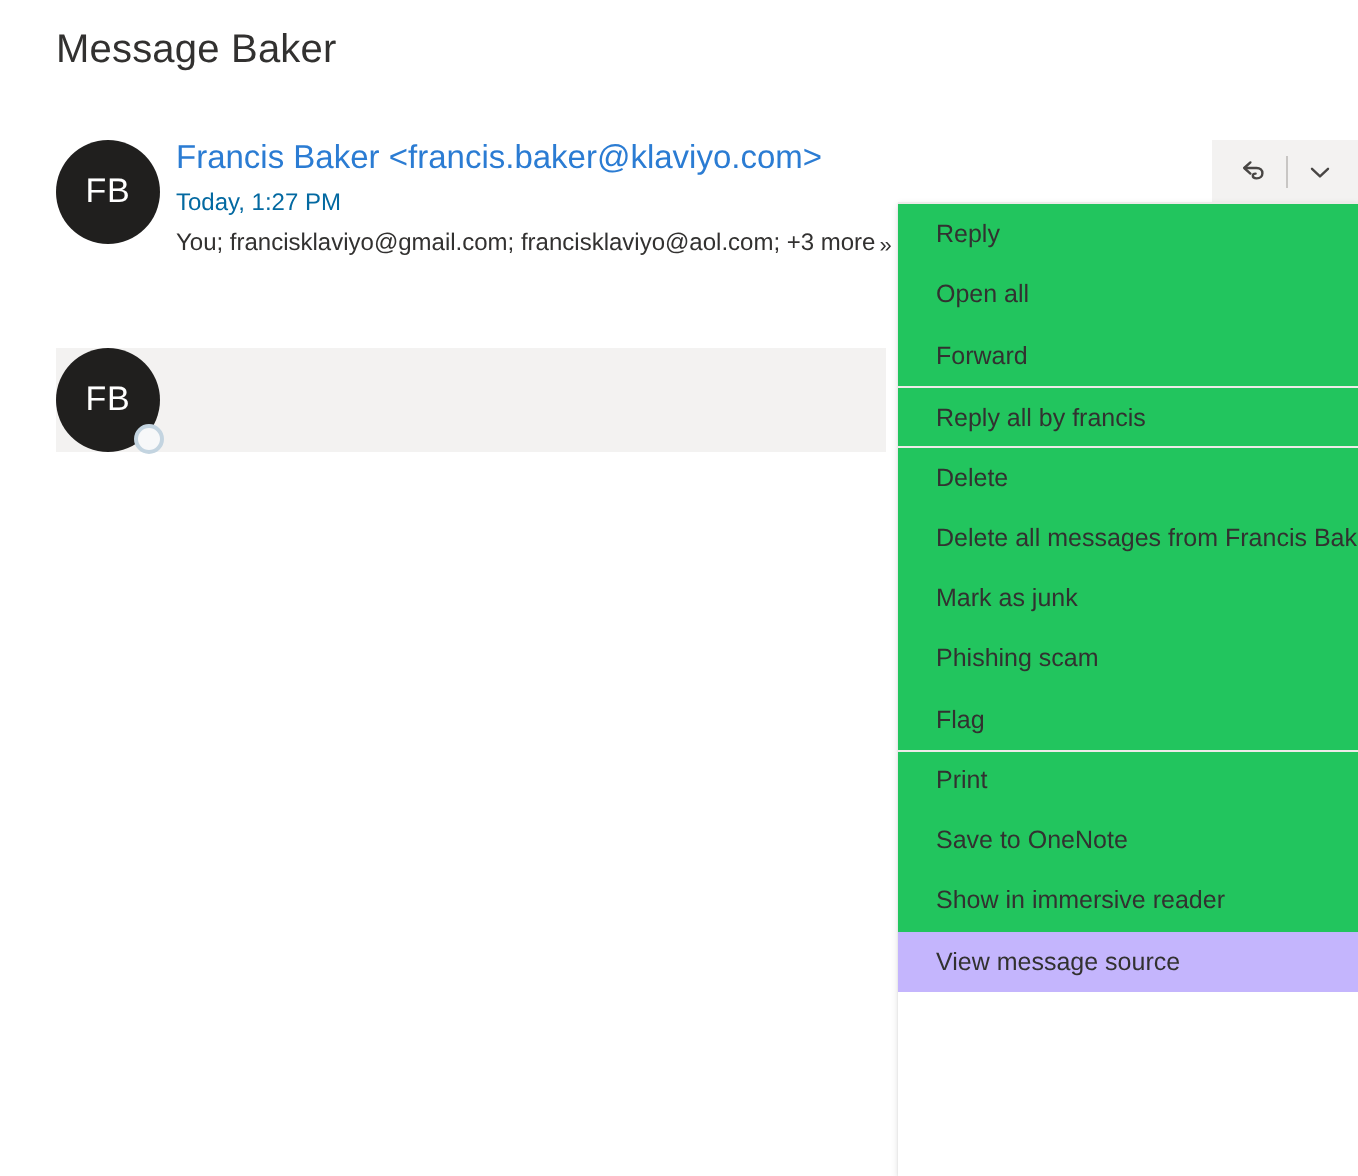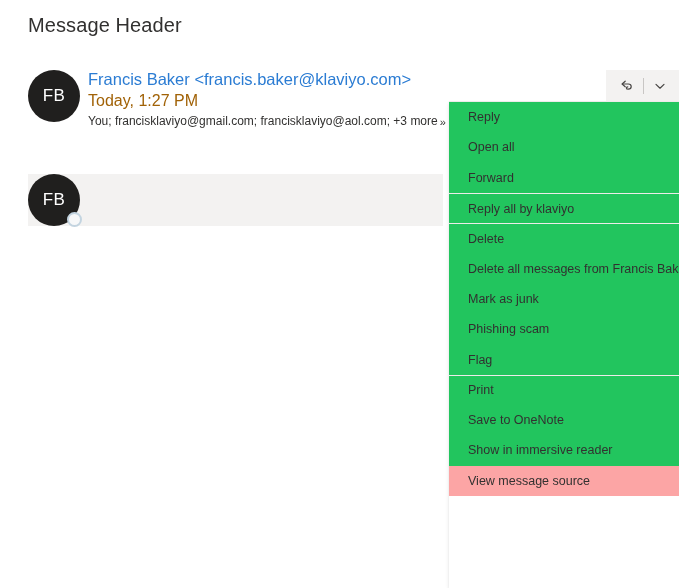--- a/index.html
+++ b/index.html
@@ -61,22 +61,22 @@
   .sender-line {
     font-size: 16.5px;
     color: #2b7cd3;
     white-space: nowrap;
     line-height: 22px;
     cursor: pointer;
   }
   .sender-name { color: #2b7cd3; }
   .sender-addr { color: #2b7cd3; text-align: right; }
   .timestamp {
-    font-size: 16px;
-    color: #a16207;
+    font-size: 12px;
+    color: #0369a1;
     line-height: 18px;
     margin-top: 2px;
     white-space: nowrap;
   }
   .recipients {
     font-size: 12px;
     color: #323130;
     line-height: 18px;
     margin-top: 2px;
     white-space: nowrap;
@@ -192,27 +192,27 @@
     color: #323130;
     white-space: nowrap;
     cursor: pointer;
     box-sizing: border-box;
     background: #22c55e;
   }
   .menu-item.sep-top {
     border-top: 1px solid #edebe9;
   }
   .menu-item.selected {
-    background: #fca5a5;
+    background: #c4b5fd;
   }
 </style>
 </head>
 <body>
 
-<div class="page-title">Message Header</div>
+<div class="page-title">Message Baker</div>
 
 <div class="msg-header">
 
   <div class="avatar">
     <span>FB</span>
   </div>
 
   <div class="msg-lines">
     <div class="sender-line">
       <span class="sender-name">Francis Baker</span>
@@ -254,21 +254,21 @@
     <div class="menu-item">
       <span>Reply</span>
     </div>
     <div class="menu-item">
       <span>Open all</span>
     </div>
     <div class="menu-item">
       <span>Forward</span>
     </div>
     <div class="menu-item sep-top">
-      <span>Reply all by klaviyo</span>
+      <span>Reply all by francis</span>
     </div>
     <div class="menu-item sep-top">
       <span>Delete</span>
     </div>
     <div class="menu-item">
       <span>Delete all messages from Francis Baker</span>
     </div>
     <div class="menu-item">
       <span>Mark as junk</span>
     </div>

